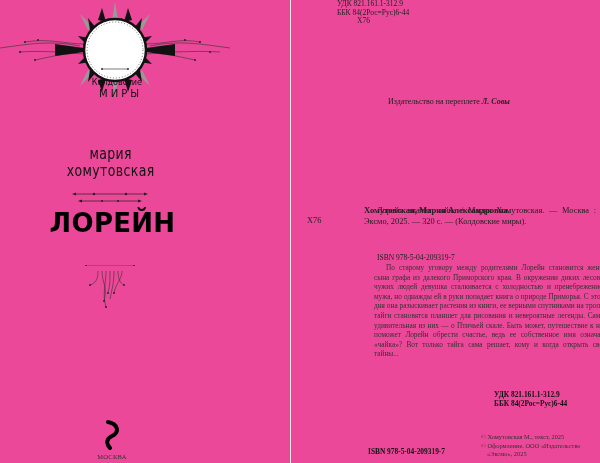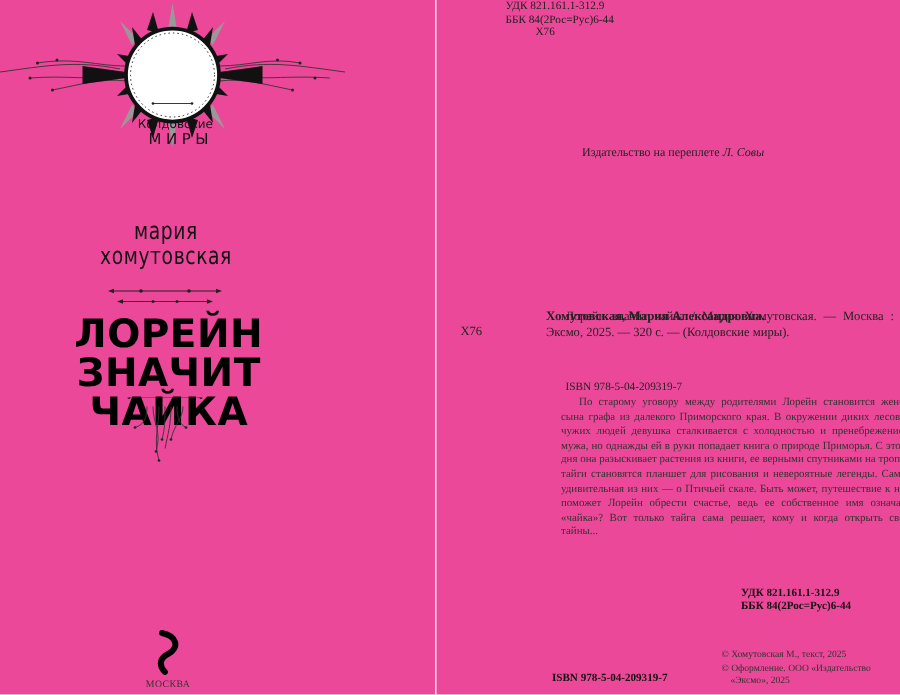--- a/index.html
+++ b/index.html
@@ -24,21 +24,21 @@
   .jellyfish { position: absolute; left: 80px; top: 265px; width: 60px; height: 50px; }
   .publisher-logo { position: absolute; left: 100px; top: 420px; width: 22px; height: 30px; }
   .publisher-city { position: absolute; left: 90px; top: 453px; width: 44px; text-align: center;
     font-family: "Liberation Serif", serif; font-size: 6.5px; color: #333; letter-spacing: 0.3px; }
 
   
   .serif { font-family: "Liberation Serif", serif; }
   .codes-top { position: absolute; left: 46px; top: 0px; font-size: 7.5px; line-height: 8.5px; color: #222; }
   .codes-top .x76 { padding-left: 20px; }
   .illustration { position: absolute; left: 97px; top: 97px; font-size: 8px; color: #222; }
-  .illustration i { font-style: italic; }
+  .illustration i { font-style: italic; font-weight: bold; }
 
   .bib { position: absolute; left: 0; top: 205px; width: 309px; font-size: 8.4px; color: #222; }
   .bib-author { position: absolute; left: 73px; top: 0; font-weight: bold; font-size: 8.6px; }
   .bib-x76 { position: absolute; left: 16px; top: 11px; }
   .bib-desc { position: absolute; left: 73px; top: 1px; width: 232px; line-height: 10.6px; text-indent: 13px; text-align: justify; }
   .bib-isbn { position: absolute; left: 86px; top: 48px; font-size: 7.5px; }
 
   .annotation { position: absolute; left: 73px; top: 263px; width: 233px; font-size: 7.3px; line-height: 9.6px;
     text-align: justify; text-indent: 12px; color: #333; margin-left: 10px; }
   .codes-bottom { position: absolute; left: 203px; top: 390px; font-weight: bold; font-size: 7.4px; line-height: 9px; color: #111; }
@@ -130,21 +130,20 @@
         <polygon points="70,11 66,9.5 66,12.5"></polygon>
       <circle cx="22" cy="4" r="1.2"></circle>
         <circle cx="54" cy="4" r="1.2"></circle>
       <circle cx="30" cy="11" r="1"></circle>
         <circle cx="46" cy="11" r="1"></circle>
     </g>
   </svg>
 
   <div class="title">
     <div>ЛОРЕЙН</div>
-    <div>ЗНАЧИТ ЧАЙКА</div>
   </div>
 
   <svg class="jellyfish" viewBox="0 0 60 50">
     <g stroke="#333" stroke-width="0.6" fill="none">
       <line x1="6" y1="0" x2="54" y2="0"></line>
       <path d="M18 6 C 18 14, 16 18, 10 20"></path>
       <path d="M22 6 C 22 18, 28 22, 24 36"></path>
       <path d="M26 6 C 26 20, 22 28, 26 42"></path>
       <path d="M30 6 C 30 16, 30 20, 28 28"></path>
       <path d="M34 6 C 34 18, 32 24, 30 34"></path>

